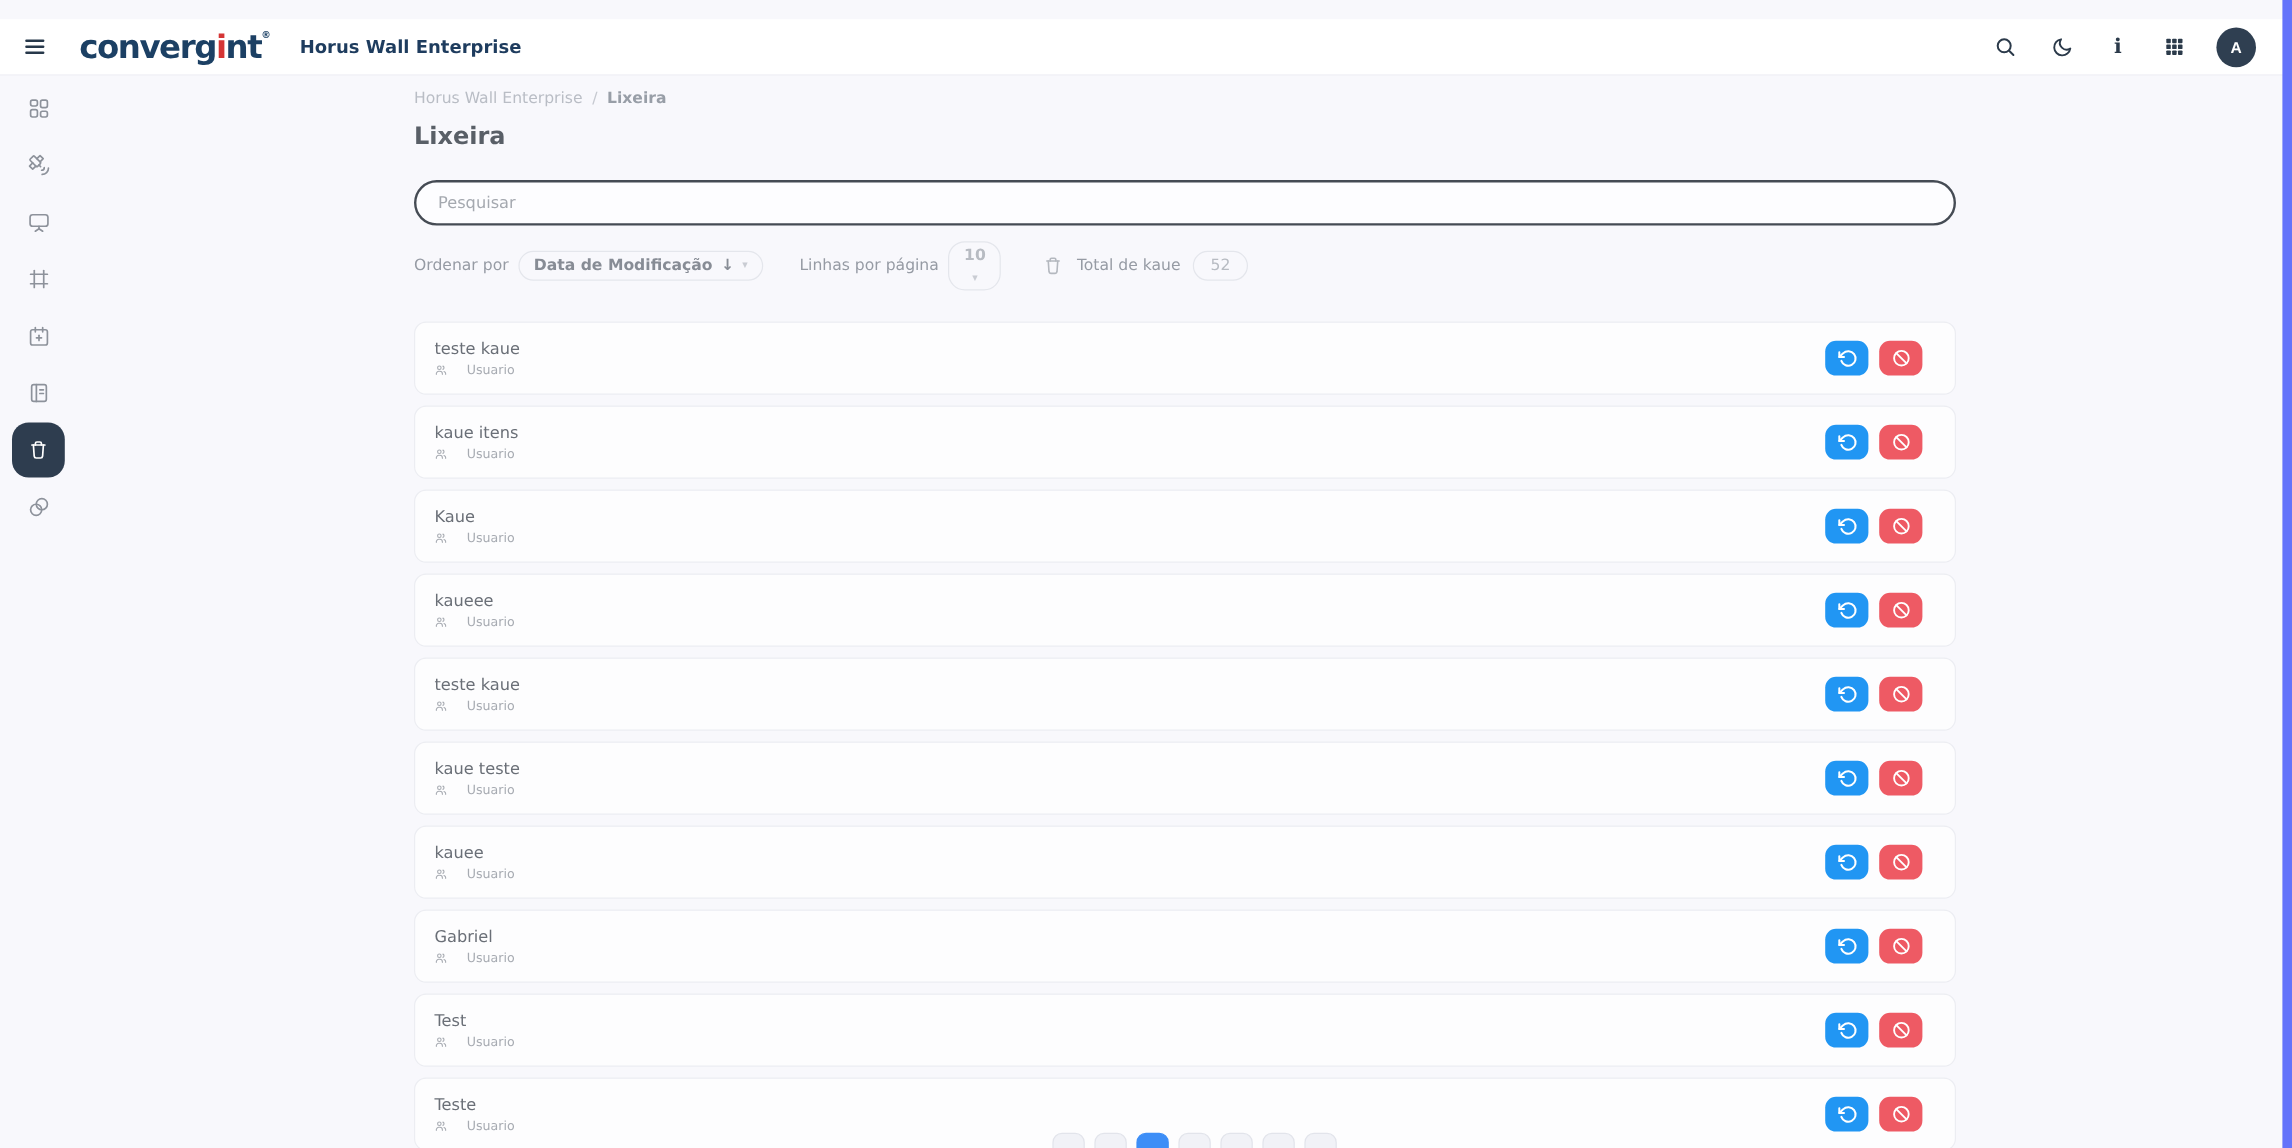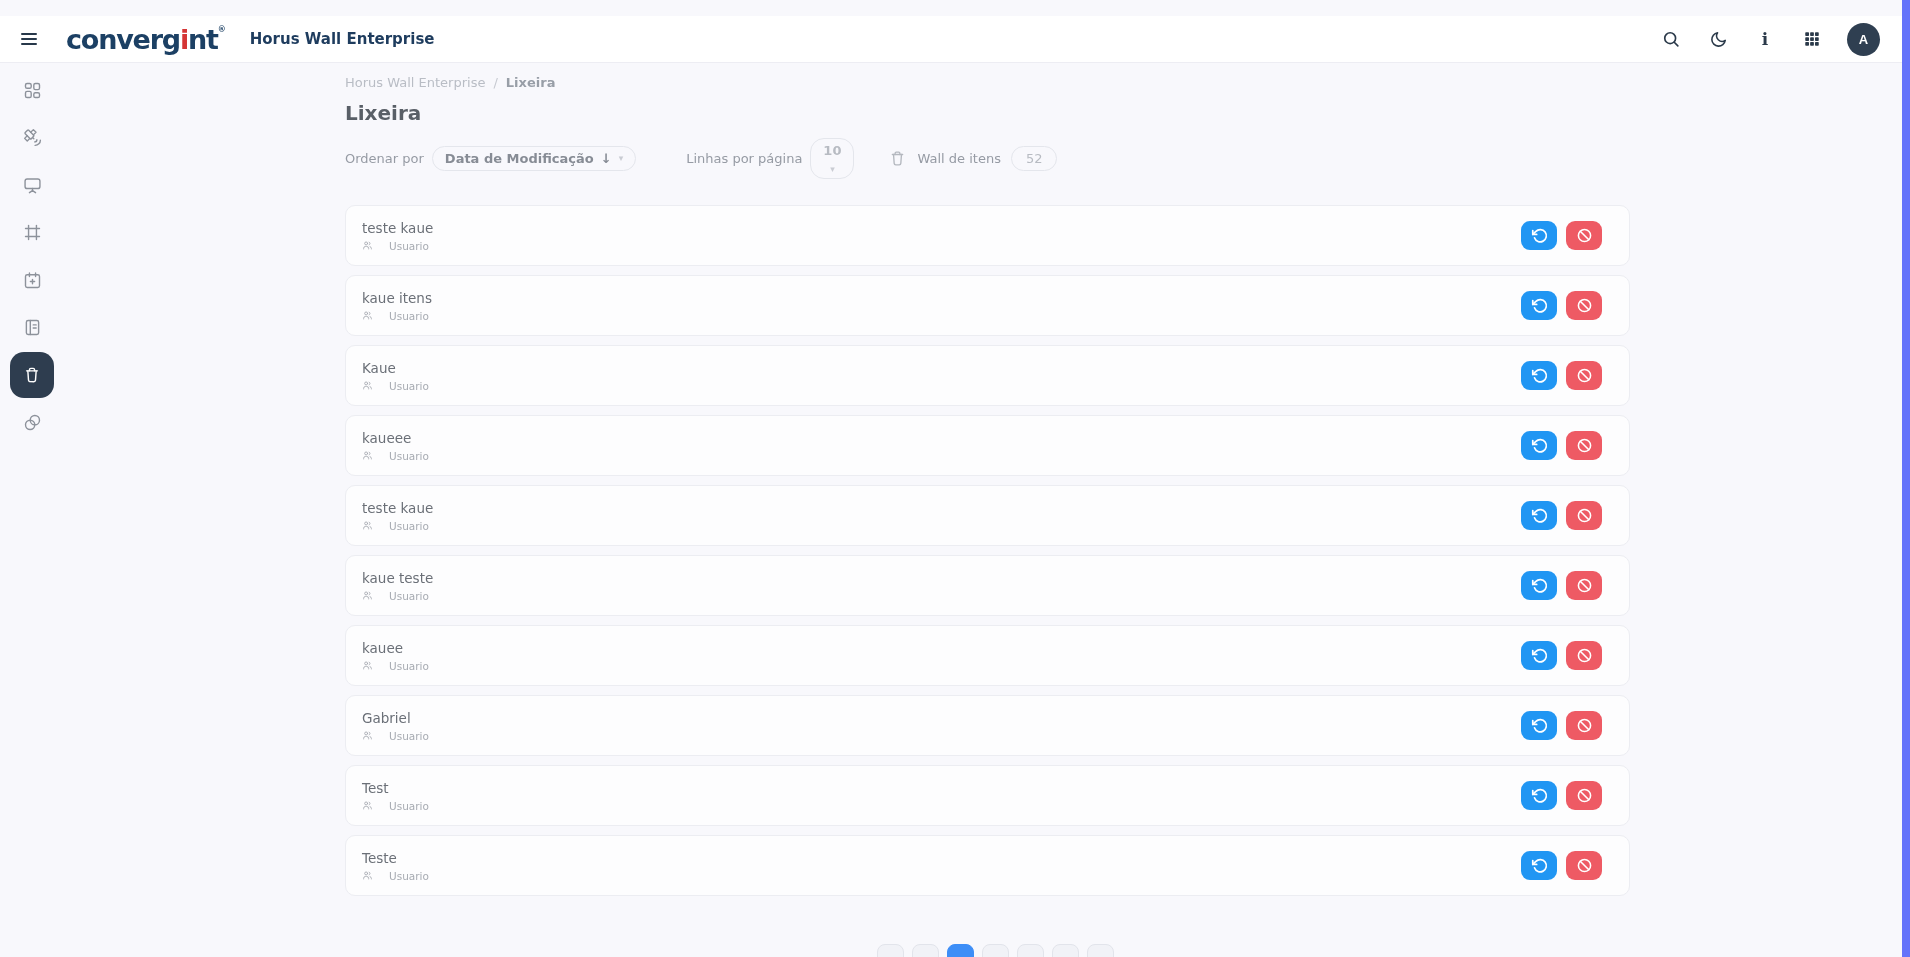--- a/index.html
+++ b/index.html
@@ -51,21 +51,21 @@
   .search-wrap input::placeholder{color:#a5a9b0;}
   .filters{margin-top:13px;display:flex;align-items:center;font-size:13px;color:#969ba4;}
   .flabel{white-space:nowrap;}
   .pill{display:inline-flex;align-items:center;gap:7px;border:1.5px solid #e4e6ec;border-radius:14px;
     padding:4px 12px;margin-left:8px;background:transparent;cursor:pointer;font-size:13px;color:#878c95;
     font-family:"DejaVu Sans","Liberation Sans",sans-serif;font-weight:bold;}
   .pill .caret{font-size:9px;color:#c9ccd3;line-height:1;}
   .pill.light{color:#b7bbc2;flex-direction:column;}
   .badge{display:inline-flex;align-items:center;justify-content:center;border:1.5px solid #e4e6ec;
     border-radius:14px;padding:4px 14px;margin-left:10px;font-size:13px;color:#b7bbc2;}
-  .gap30{margin-left:50px;}
+  .gap30{margin-left:30px;}
   .ftrash{margin-left:34px;color:#b4b8bf;display:flex;align-items:center;}
   .ftrash + .flabel{margin-left:10px;}
   
   .list{margin-top:26px;}
   .card{height:61px;background:#fdfdfe;border:1px solid #ecedf2;border-radius:10px;margin-bottom:9px;
     display:flex;align-items:center;justify-content:space-between;box-sizing:border-box;
     padding:0 27px 0 16px;}
   .card-title{font-size:13.5px;color:#6a6f77;margin-bottom:4px;}
   .card-sub{font-size:10.5px;color:#a7abb2;display:flex;align-items:center;gap:16px;}
   .card-actions{display:flex;gap:9px;}
@@ -197,41 +197,44 @@
 <main class="main">
 
   <div class="breadcrumb">
     <span class="crumb-root">Horus Wall Enterprise</span>
     <span class="crumb-sep">/</span>
     <span class="crumb-cur">Lixeira</span>
   </div>
 
   <h1 class="page-title">Lixeira</h1>
 
+  <div class="search-wrap">
+    <input type="text" autocomplete="off" placeholder="Pesquisar" style="">
+  </div>
 
   <div class="filters">
     <span class="flabel">Ordenar por</span>
     <button class="pill">
       <span>Data de Modificação</span>
       <span>↓</span>
       <span class="caret">▾</span>
     </button>
     <span class="flabel gap30">Linhas por página</span>
     <button class="pill light">
       <span>10</span>
       <span class="caret">▾</span>
     </button>
     <span class="ftrash">
       <svg width="19" height="19" viewBox="0 0 24 24" fill="none" stroke="currentColor" stroke-width="1.7" stroke-linecap="round" stroke-linejoin="round">
         <path d="M5.5 7h13"></path>
           <path d="M9 7V5.5A1.5 1.5 0 0 1 10.5 4h3A1.5 1.5 0 0 1 15 5.5V7"></path>
         <path d="M7 7l.8 11.2A2 2 0 0 0 9.8 20h4.4a2 2 0 0 0 2-1.8L17 7"></path>
       </svg>
     </span>
-    <span class="flabel">Wall de itens</span>
+    <span class="flabel">Total de kaue</span>
     <span class="badge">52</span>
   </div>
 
   <div class="list">
   <div class="card">
     <div>
       <div class="card-title">teste kaue</div>
       <div class="card-sub">
         <svg width="11" height="11" viewBox="0 0 24 24" fill="none" stroke="currentColor" stroke-width="2" stroke-linecap="round" stroke-linejoin="round">
           <circle cx="9" cy="7.5" r="3.2"></circle>

